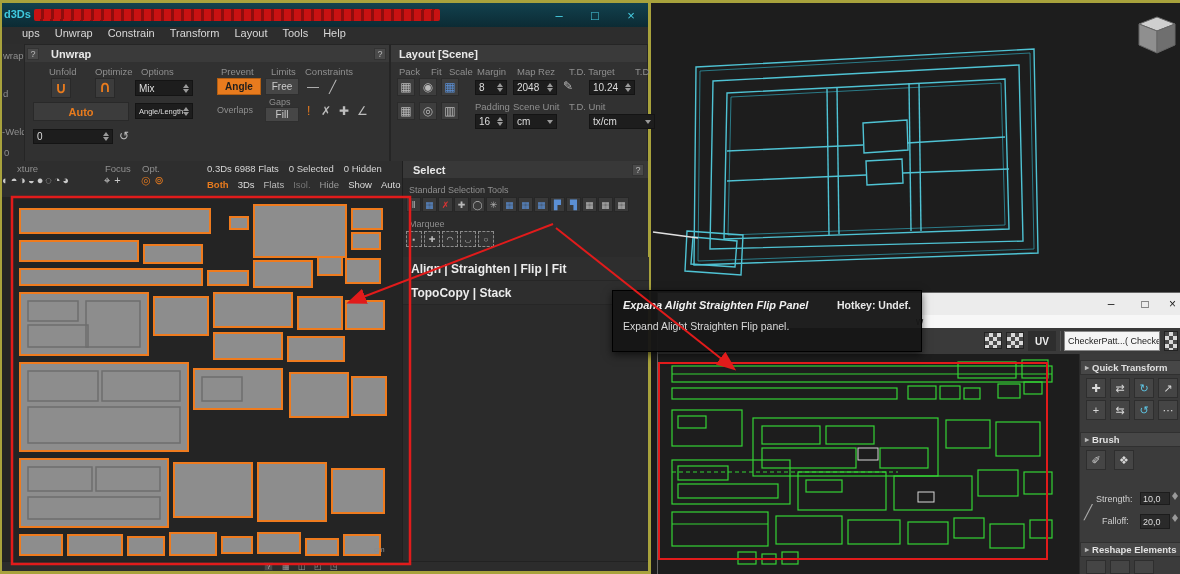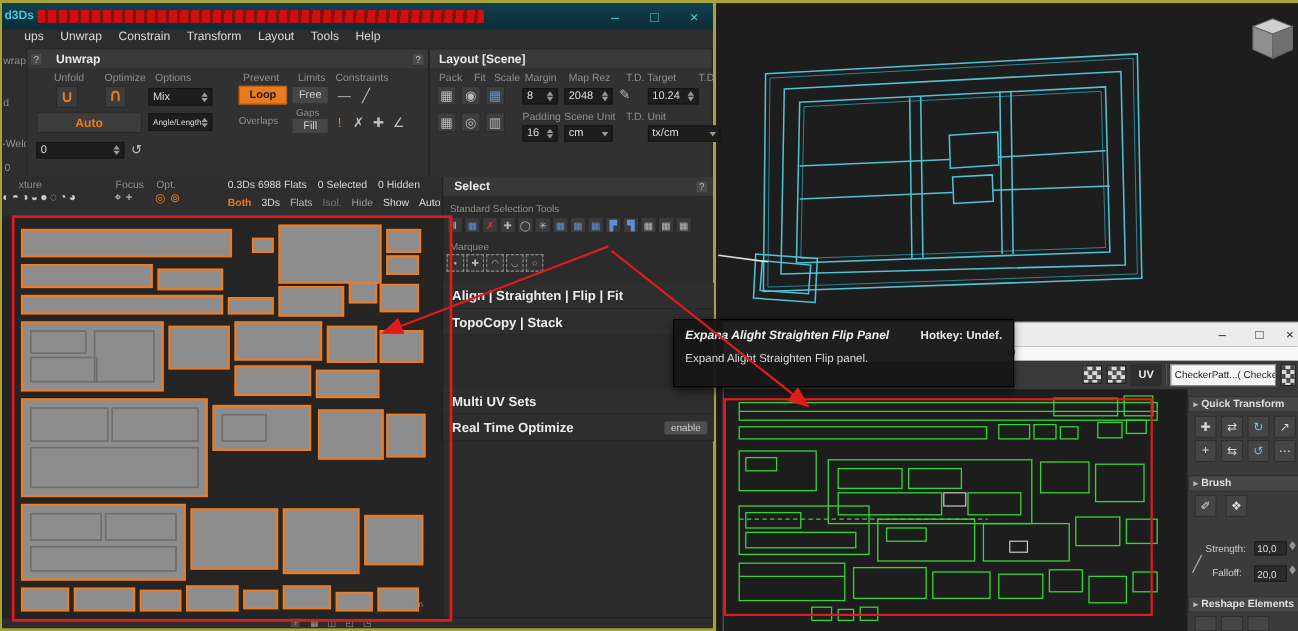--- a/index.html
+++ b/index.html
@@ -139,21 +139,21 @@
 
       <div class="abs uicn" style="left:26px;top:33px;width:20px;height:20px">∪</div>
       <div class="abs uicn rot180" style="left:70px;top:33px;width:20px;height:20px">∪</div>
       <div class="abs fld" style="left:110px;top:35px;width:58px;height:16px">
         <span>Mix</span>
         <span class="spin">
             <b class="u"></b>
             <b class="d"></b>
           </span>
       </div>
-      <div class="abs btn obtn" style="left:192px;top:33px;width:44px;height:17px">Loop</div>
+      <div class="abs btn obtn" style="left:192px;top:33px;width:44px;height:17px">Angle</div>
       <div class="abs btn" style="left:240px;top:33px;width:34px;height:17px">Free</div>
       <span class="abs gicn" style="left:282px;top:35px">—</span>
       <span class="abs gicn" style="left:304px;top:35px">╱</span>
 
       <div class="abs btn autobtn" style="left:8px;top:57px;width:96px;height:19px">Auto</div>
       <div class="abs fld" style="left:110px;top:58px;width:58px;height:16px;font-size:7.5px">
         <span>Angle/Length</span>
         <span class="spin">
             <b class="u"></b>
             <b class="d"></b>
@@ -360,27 +360,20 @@
         <span class="mq">◠</span>
         <span class="mq">◡</span>
         <span class="mq">○</span>
       </div>
       <div class="mrow" style="top:96px">
           <span>Align | Straighten | Flip | Fit</span>
         </div>
       <div class="mrow" style="top:120px">
           <span>TopoCopy | Stack</span>
         </div>
-      <div class="mrow" style="top:192px">
-          <span>Multi UV Sets</span>
-        </div>
-      <div class="mrow" style="top:216px">
-        <span>Real Time Optimize</span>
-        <span class="badge">enable</span>
-      </div>
     </div>
 
     <div class="abs sbar" style="left:0;top:558px;width:646px;height:10px">
       <span class="abs helpbox" style="left:262px;top:0;width:9px;height:9px;font-size:7px">?</span>
       <span class="abs" style="left:280px;top:0;font-size:8px;color:#999">▦</span>
       <span class="abs" style="left:296px;top:0;font-size:8px;color:#999">◫</span>
       <span class="abs" style="left:312px;top:0;font-size:8px;color:#999">◰</span>
       <span class="abs" style="left:328px;top:0;font-size:8px;color:#999">◳</span>
     </div>
   </div>

